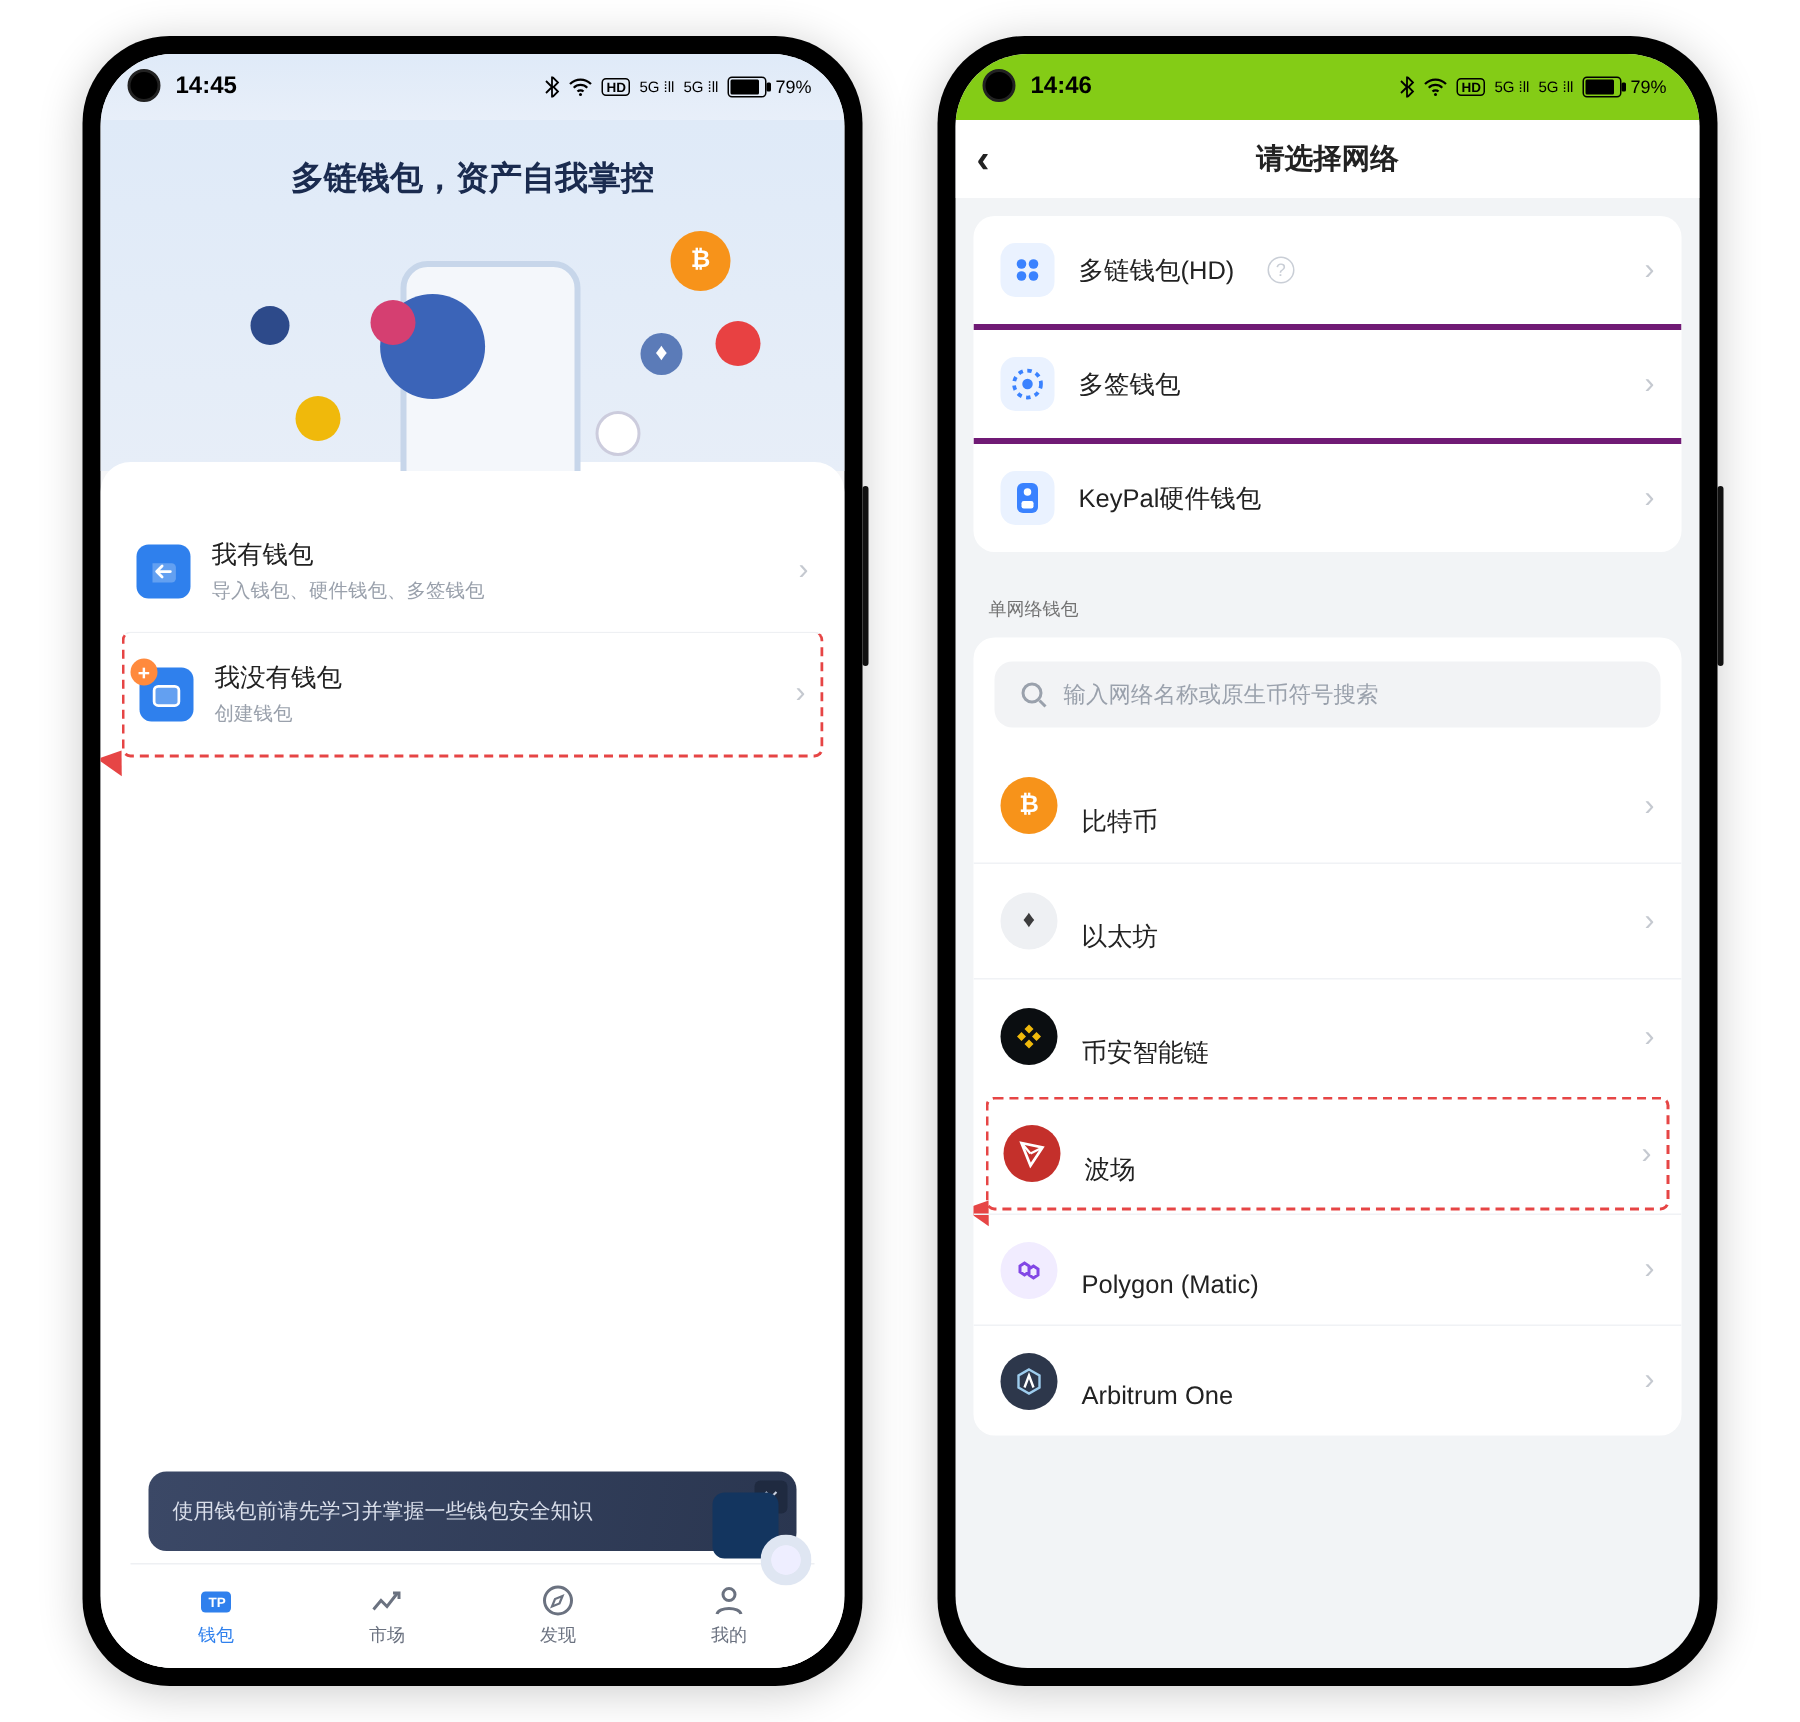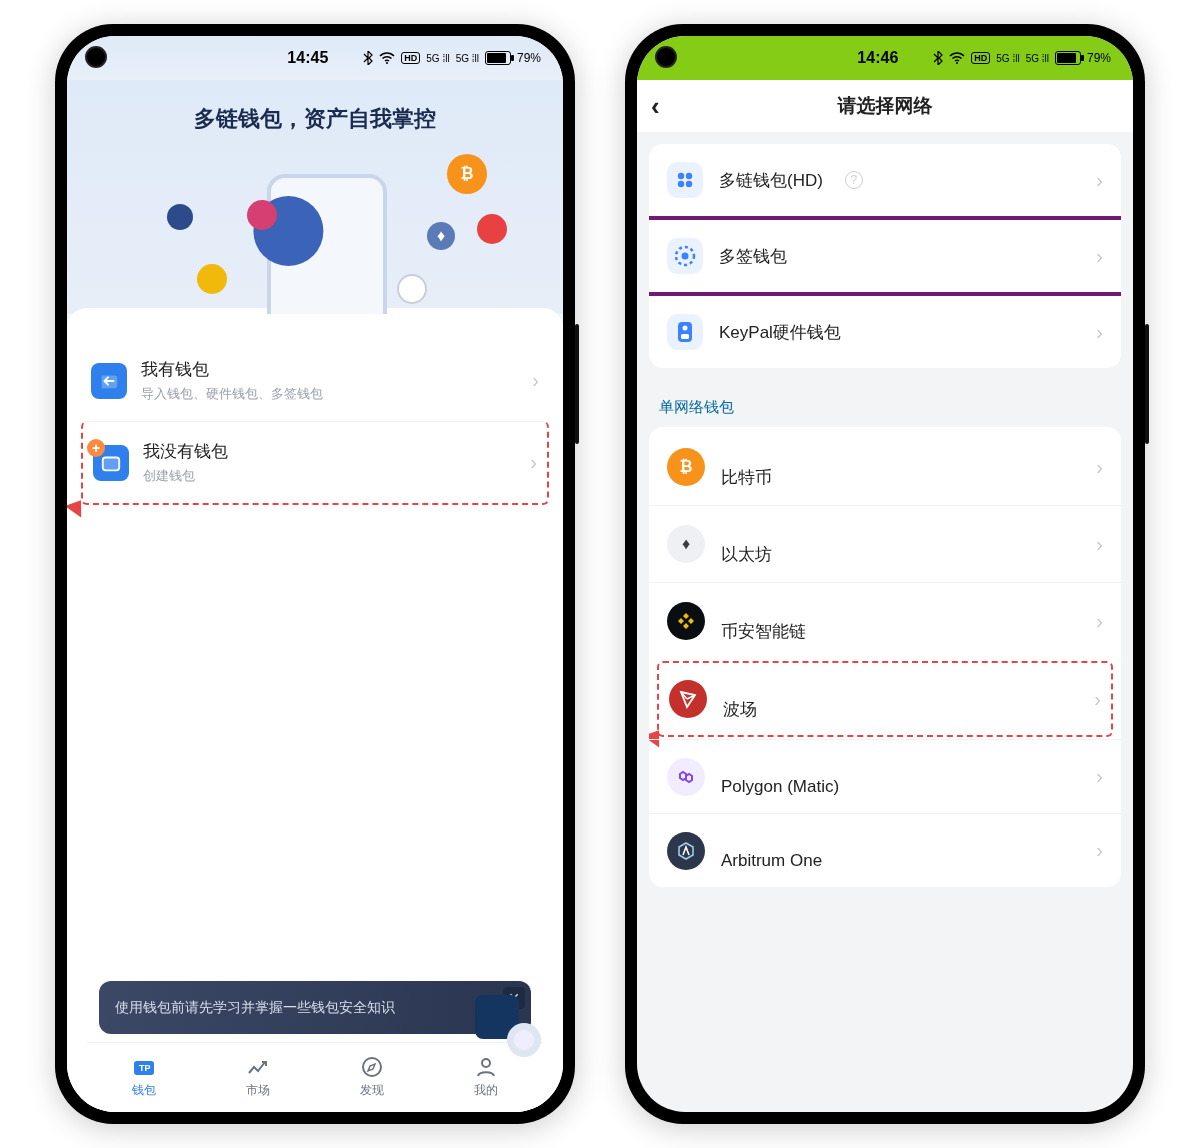--- a/index.html
+++ b/index.html
@@ -39,21 +39,21 @@
     border-radius: 48px;
     overflow: hidden;
     position: relative;
     display:flex;
     flex-direction:column;
   }
   .statusbar {
     height: 44px;
     display: flex;
     align-items: center;
-    justify-content: flex-end;
+    justify-content: space-between;
     padding: 0 22px 0 50px;
     font-size: 16px;
     font-weight: 600;
     color:#000;
     position: relative;
     gap: 35px;
   }
   .statusbar .camera {
     position: absolute;
     left: 18px;
@@ -167,21 +167,21 @@
   .group{background:#fff;border-radius:14px;margin:12px;overflow:hidden;}
   .grow{
     display:flex;align-items:center;gap:16px;
     padding:18px 18px;position:relative;
   }
   .grow + .grow{border-top:4px solid #701a75;}
   .gicon{width:36px;height:36px;border-radius:10px;display:flex;align-items:center;justify-content:center;}
   .grow .gt{font-size:17px;color:#222;}
   .grow .q{width:18px;height:18px;border:1.5px solid #c9ced6;border-radius:50%;color:#c9ced6;font-size:12px;display:inline-flex;align-items:center;justify-content:center;margin-left:6px;}
   .grow .chev{margin-left:auto;color:#c5c9d0;font-size:20px;}
-  .sect-title{font-size:15px;color:#0369a1;margin:18px 0 0 22px;}
+  .sect-title{font-size:12px;color:#737373;margin:18px 0 0 22px;}
   .search{
     margin:14px;background:#f2f3f5;border-radius:12px;
     display:flex;align-items:center;gap:10px;padding:12px 16px;color:#9aa1ac;font-size:15px;
     border:0;
   }
   .search svg{flex:0 0 auto;}
   .nrow{
     display:flex;align-items:center;gap:16px;
     padding:16px 18px;position:relative;
   }
@@ -378,20 +378,27 @@
             </svg>
         </span>
         <span class="gt">KeyPal硬件钱包</span>
         <span class="chev">›</span>
       </div>
     </div>
 
     <div class="sect-title">单网络钱包</div>
 
     <div class="netlist">
+      <div class="search">
+        <svg width="20" height="20" viewBox="0 0 20 20">
+            <circle cx="9" cy="9" r="6" stroke="#9aa1ac" stroke-width="2" fill="none"></circle>
+            <path d="M14 14l4 4" stroke="#9aa1ac" stroke-width="2"></path>
+          </svg>
+        <span>输入网络名称或原生币符号搜索</span>
+      </div>
 
       <div class="nrow">
         <span class="nicon" style="background:#f7931a;">₿</span>
         <span class="nt">比特币</span>
         <span class="chev">›</span>
       </div>
       <div class="nrow">
         <span class="nicon" style="background:#eef0f3;color:#3c3c3d;">♦</span>
         <span class="nt">以太坊</span>
         <span class="chev">›</span>

